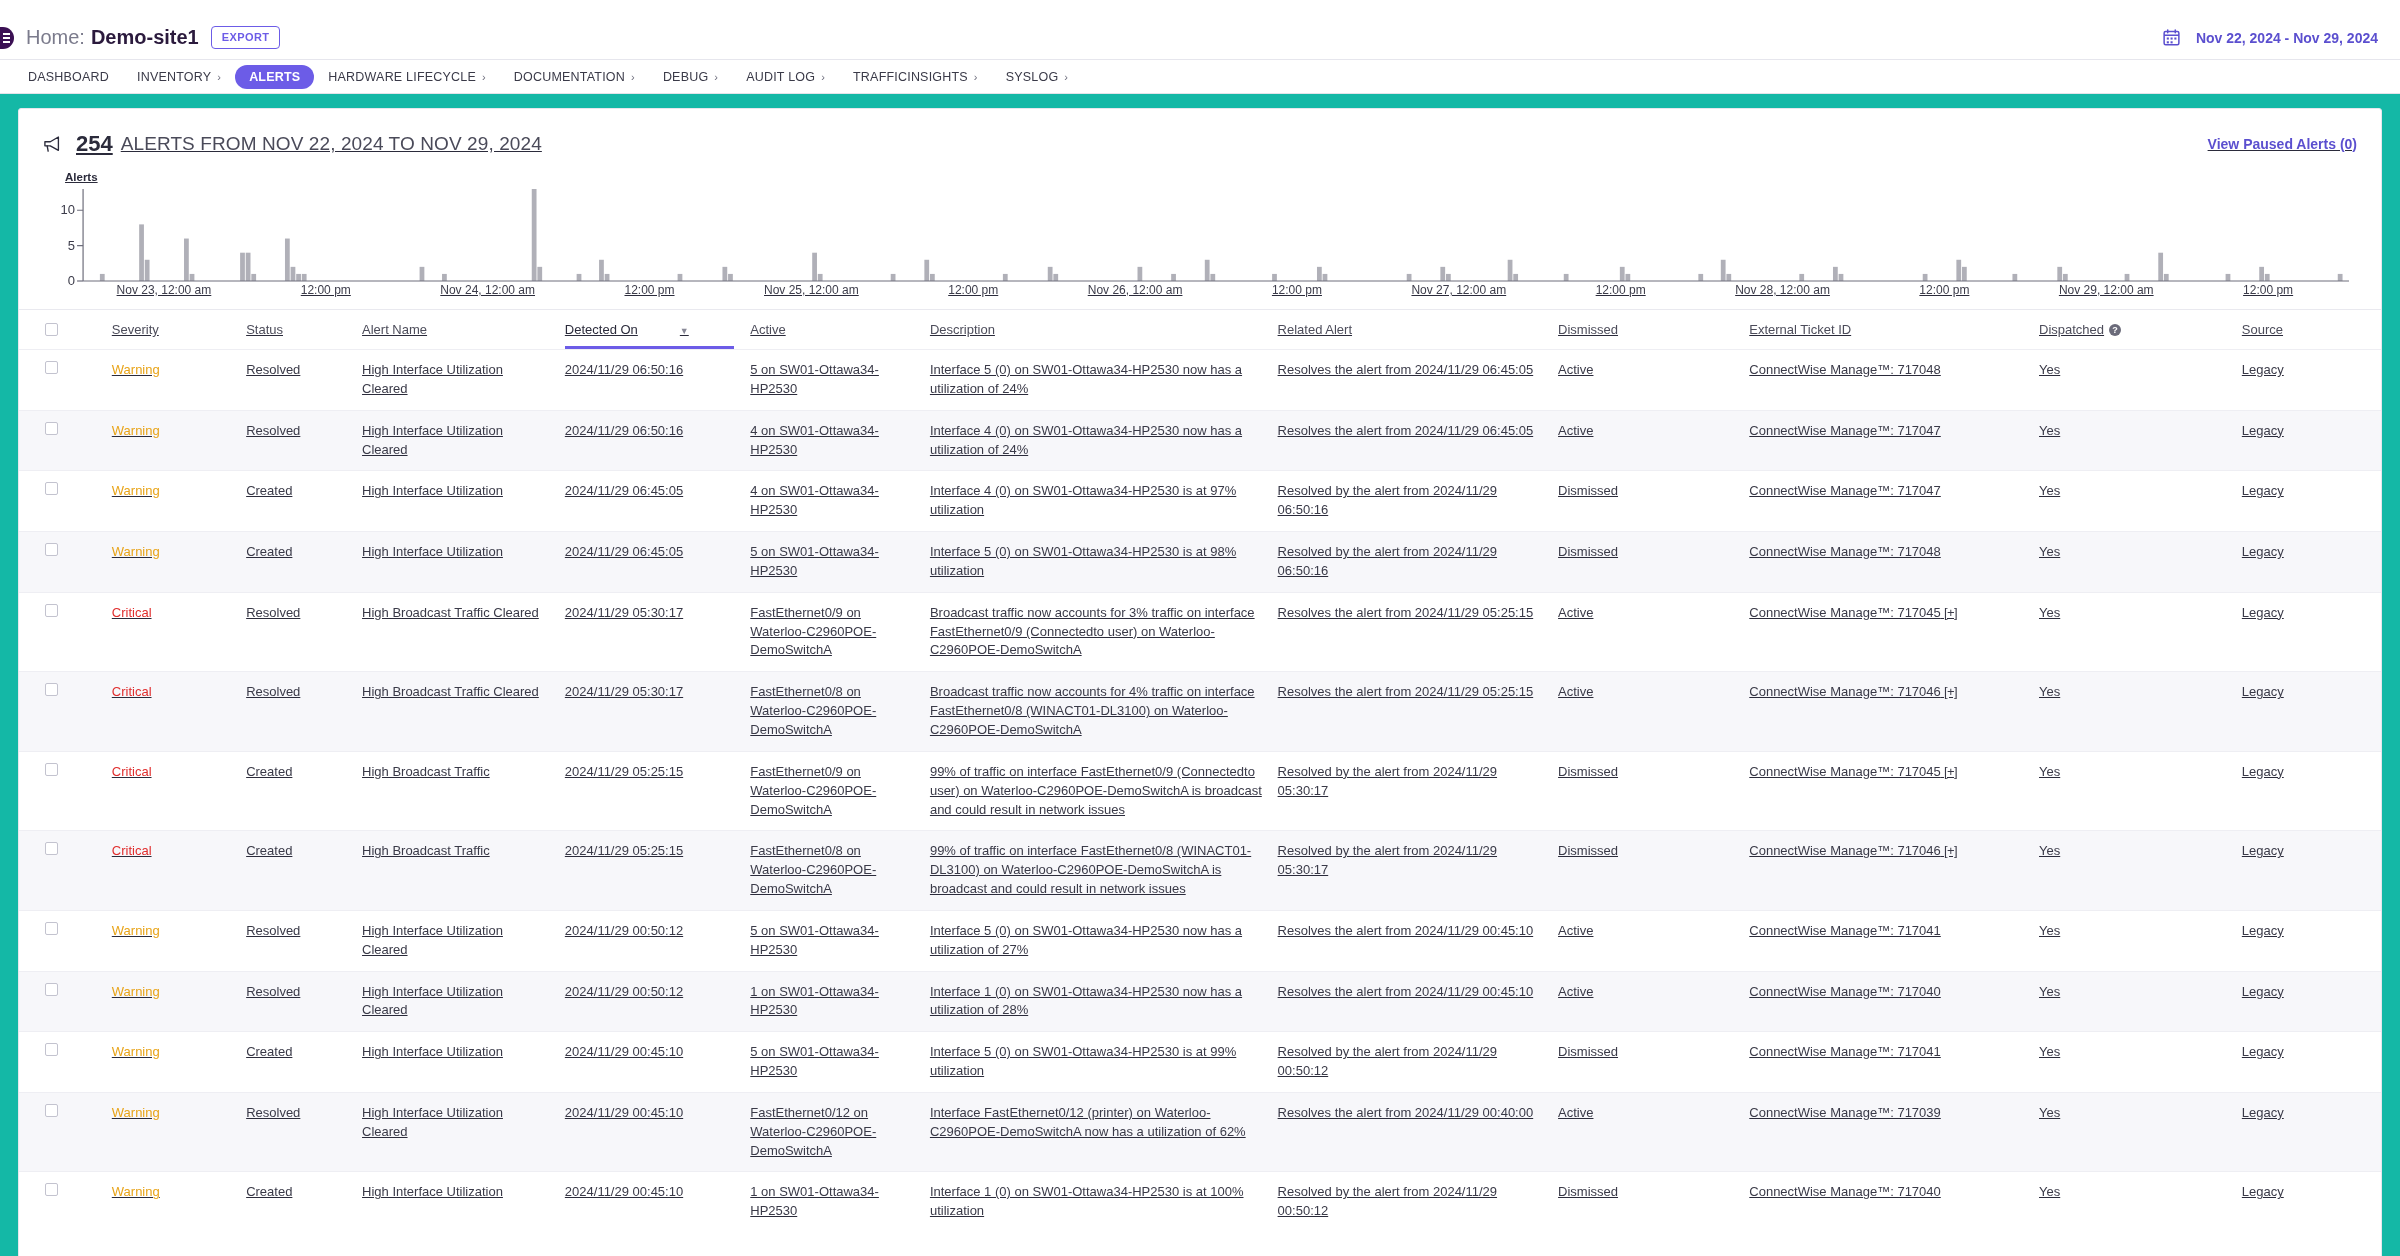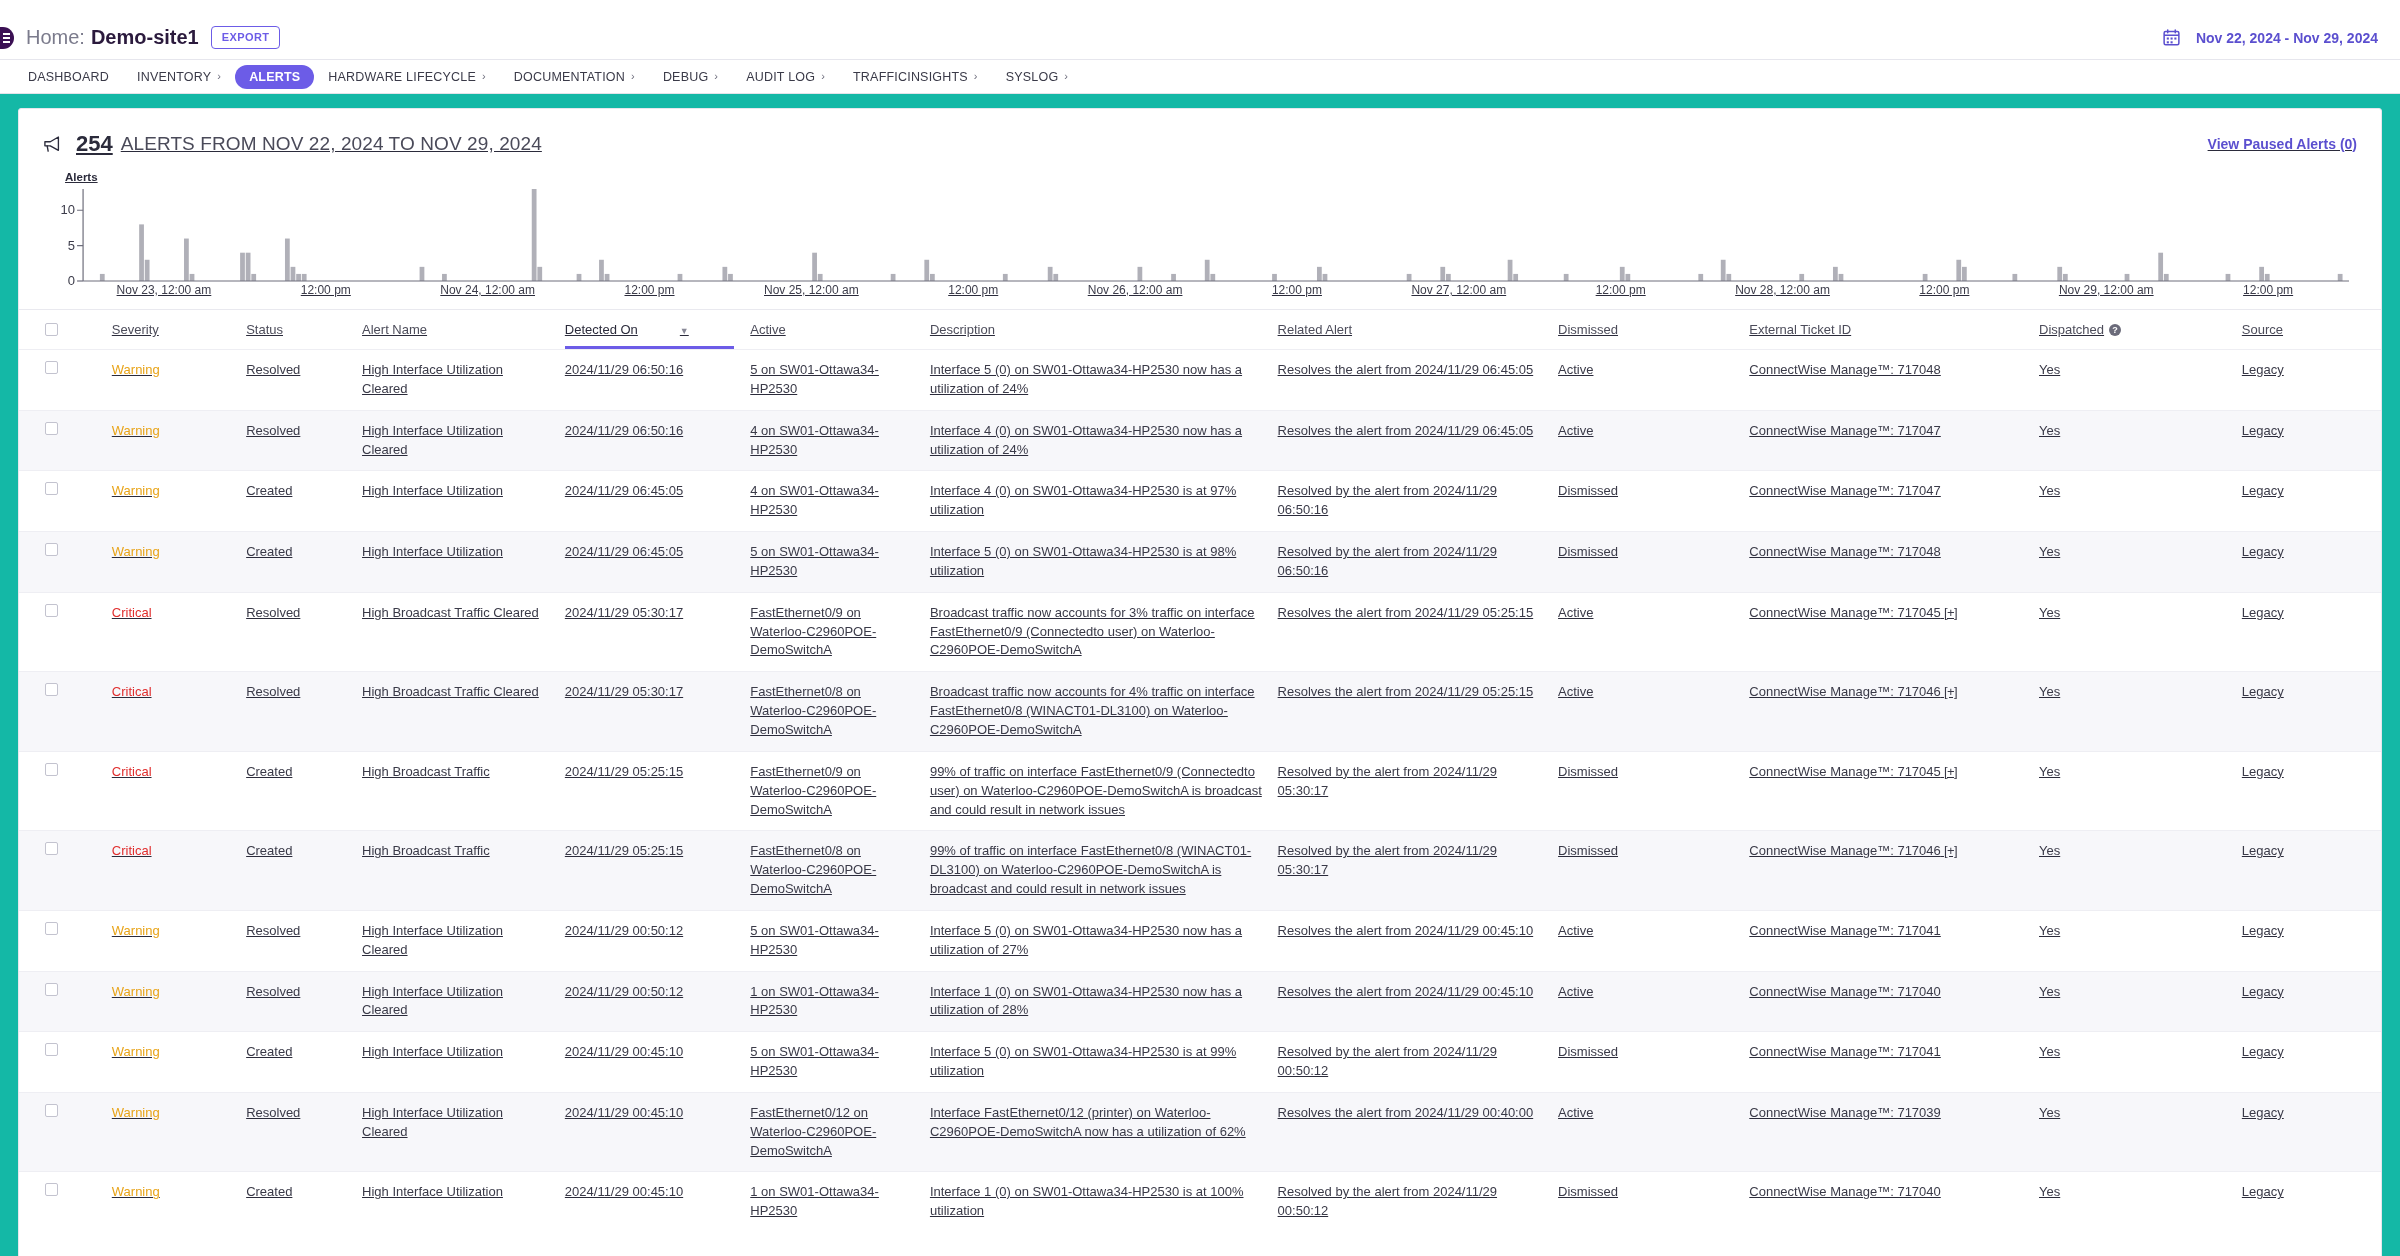--- a/index.html
+++ b/index.html
@@ -61,21 +61,21 @@
   .navbar {
     height: 34px;
     background: #fff;
     border-bottom: 1px solid #e3e3ea;
     display: flex;
     align-items: center;
     padding-left: 14px;
     gap: 0px;
   }
   .nav-item {
-    display: flex; gap: 6px;
+    display: flex; align-items: center; gap: 6px;
     font-size: 12.5px;
     letter-spacing: .2px;
     color: #3a3a48;
     padding: 0 14px;
     cursor: pointer;
     white-space: nowrap;
   }
   .nav-item.active {
     background: #6c5ce7;
     color: #fff;

